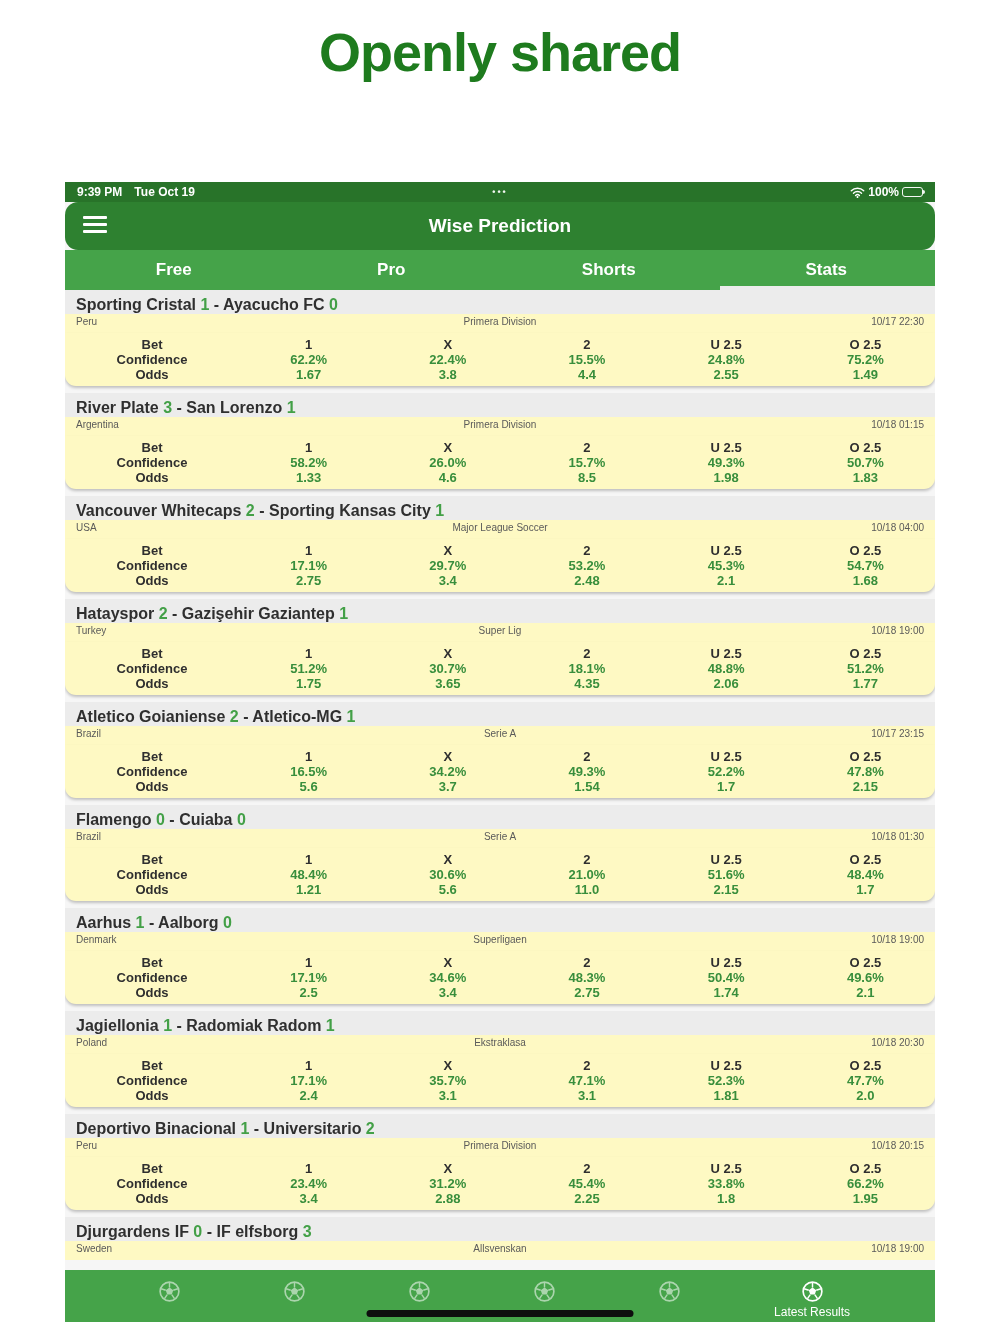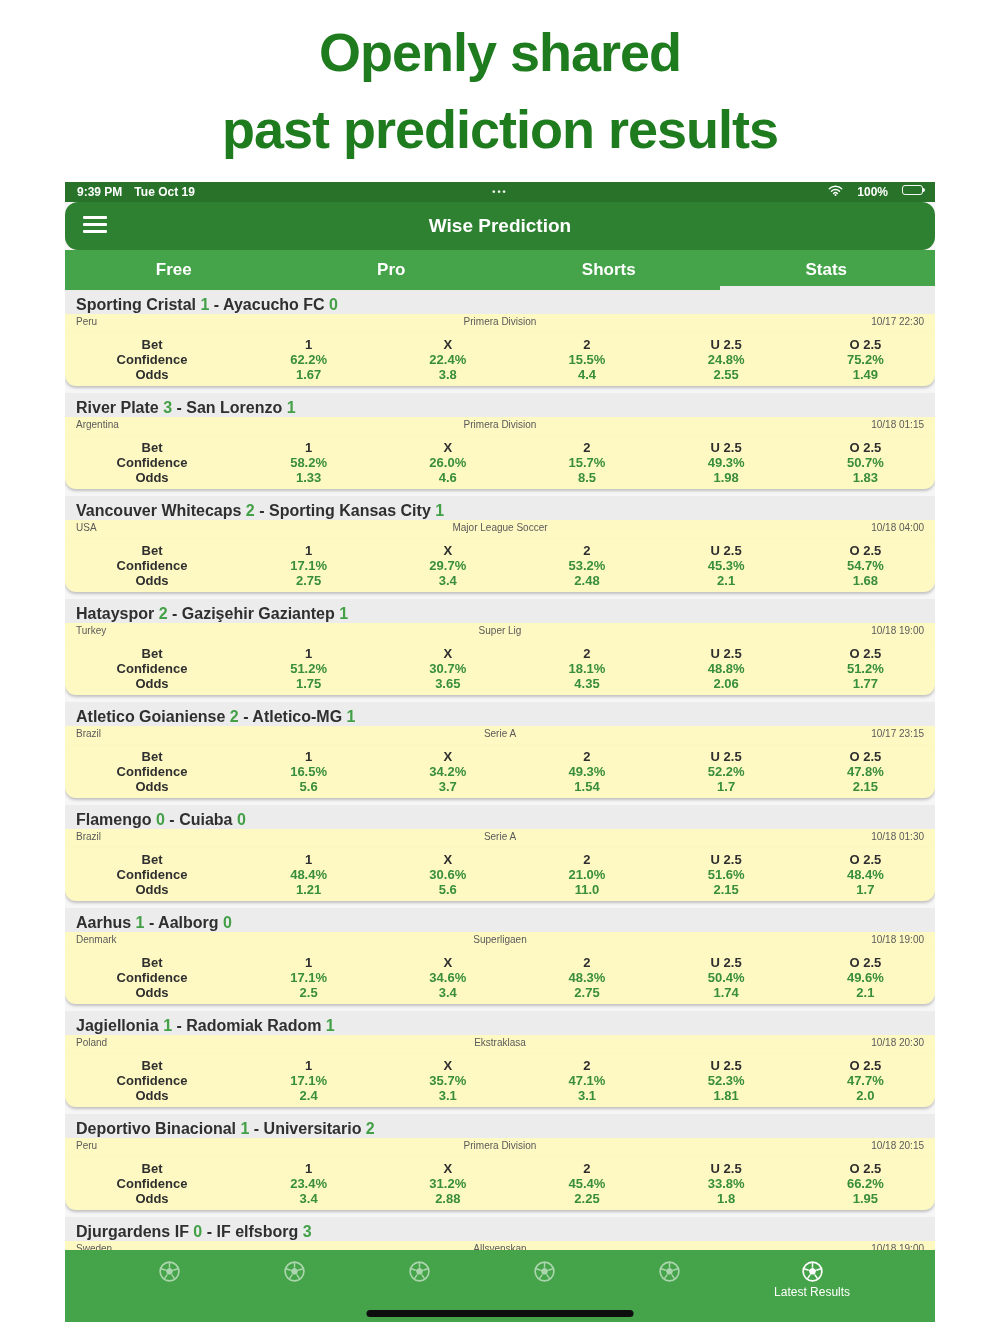--- a/index.html
+++ b/index.html
@@ -24,21 +24,21 @@
   }
 
   
   .status-bar{
     height:20px;background:#287329;color:#fff;
     display:flex;align-items:center;padding:0 12px;
     font-size:12px;font-weight:bold;position:relative;z-index:3;
   }
   .sb-left{display:flex;gap:12px;}
   .sb-center{position:absolute;left:0;right:0;text-align:center;font-size:9px;letter-spacing:2px;opacity:.95;}
-  .sb-right{margin-left:auto;display:flex;align-items:flex-start;gap:14px;}
+  .sb-right{margin-left:auto;display:flex;align-items:center;gap:3px;}
   .wifi{width:15px;height:11px;display:block;}
   .battery{width:21px;height:10px;border:1px solid rgba(255,255,255,.95);border-radius:3px;position:relative;box-sizing:border-box;padding:1px;}
   .battery-fill{background:#fff;height:100%;width:100%;border-radius:1px;}
   .battery:after{content:"";position:absolute;right:-3px;top:2px;width:2px;height:4px;background:rgba(255,255,255,.95);border-radius:0 2px 2px 0;}
 
   
   .app-header{height:48px;background:#2e8130;display:flex;align-items:center;position:relative;z-index:3;border-radius:13px;}
   .hamburger{position:absolute;left:18px;top:14px;width:24px;cursor:pointer;}
   .hamburger i{display:block;height:3px;background:#fff;border-radius:1px;margin-bottom:4px;}
   .app-title{flex:1;text-align:center;color:#fff;font-weight:bold;font-size:19px;}
@@ -68,41 +68,40 @@
     padding:4px 0;display:grid;
     grid-template-columns:20% 16% 16% 16% 16% 16%;
     margin-bottom:7px;
   }
   .cell{text-align:center;font-size:13px;font-weight:bold;line-height:15px;}
   .cell.dark{color:#2f2f2f;}
   .cell.green{color:#388e3c;}
 
   
   .bottom-bar{
-    position:absolute;left:0;right:0;bottom:0;height:72px;background:#45a349;
+    position:absolute;left:0;right:0;bottom:0;height:52px;background:#45a349;
     display:flex;justify-content:space-evenly;align-items:flex-start;padding-top:9px;
     box-sizing:border-box;z-index:3;
   }
   .bb-item{display:flex;flex-direction:column;align-items:center;color:#fff;cursor:pointer;min-width:40px;}
   .bb-item.inactive{opacity:.55;}
   .bb-item .ball{width:25px;height:25px;display:block;}
   .bb-label{font-size:12px;margin-top:1px;white-space:nowrap;}
   .home-indicator{
     position:absolute;left:50%;transform:translateX(-50%);bottom:5px;
     width:267px;height:7px;border-radius:4px;background:#0e0e0e;z-index:4;
   }
 </style>
 </head>
 <body>
 
 <div class="page">
 
   <div class="headline">
     <div>Openly shared</div>
-    <div>past prediction results</div>
   </div>
 
   <div class="device">
 
     <div class="status-bar">
       <div class="sb-left">
         <span>9:39 PM</span>
         <span>Tue Oct 19</span>
       </div>
       <div class="sb-center">•••</div>

